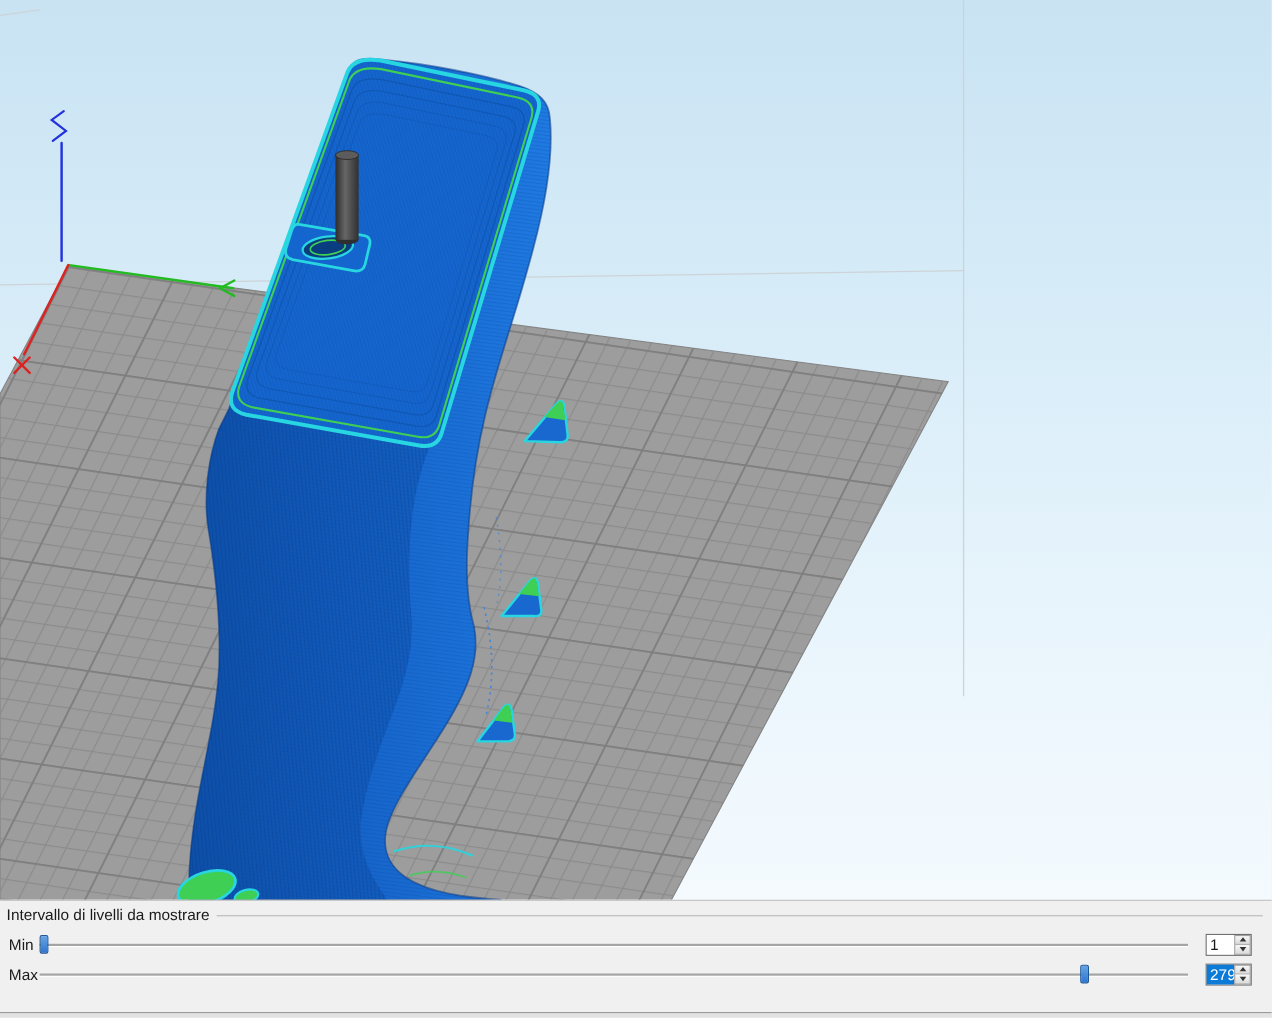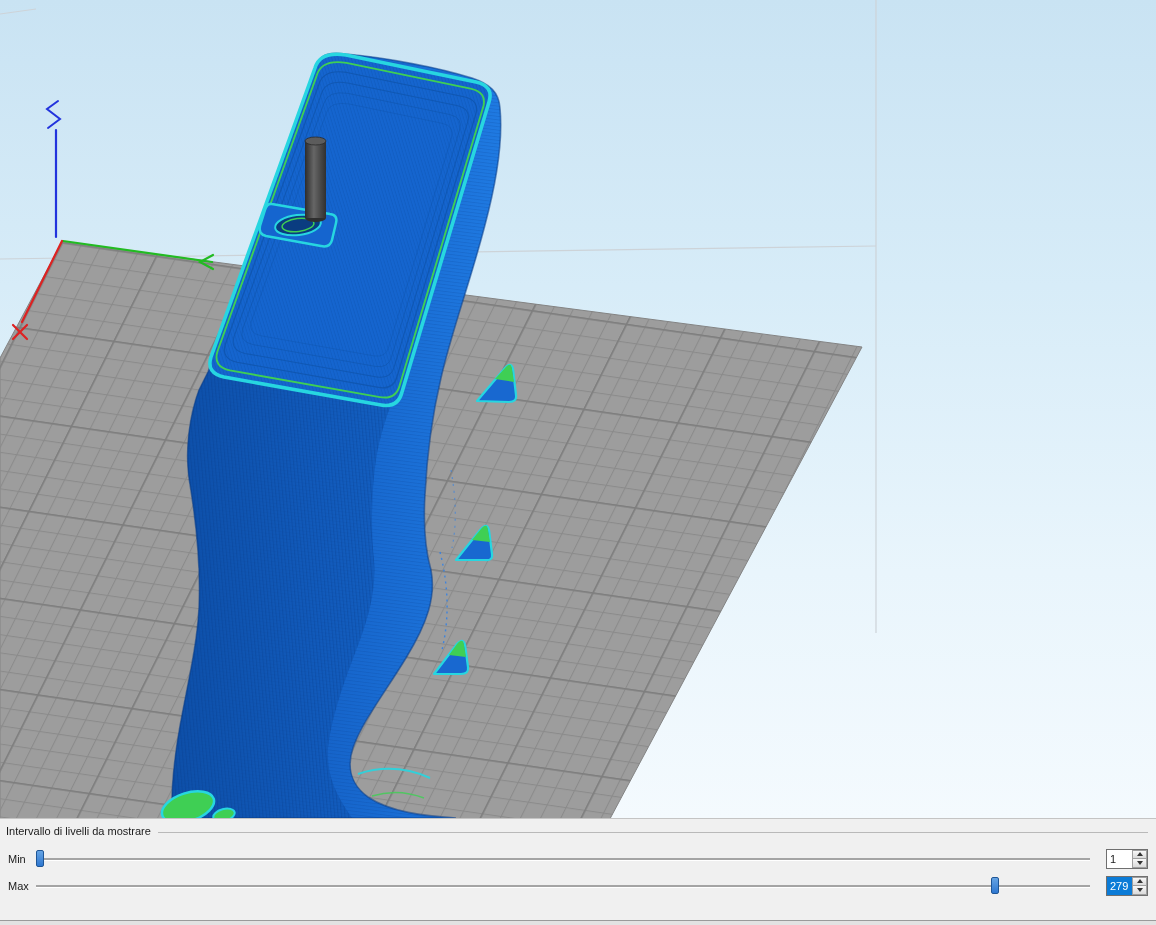--- a/index.html
+++ b/index.html
@@ -2,25 +2,25 @@
 <html style="--panel-bg: #f0f0f0; --selection-blue: #0b7bd7; --slider-handle: #2e77d0; --object-blue: #1565cf; --outline-cyan: #27d6e0; --top-green: #3fcf54; --bed-gray: #9d9d9d; --grid-line: #8b8b8b; --axis-x-red: #dd2222; --axis-y-green: #22bb22; --axis-z-blue: #2233dd;"><head>
 <meta charset="utf-8">
 <style>
   html,body{margin:0;padding:0;width:1156px;height:925px;overflow:hidden;
     font-family:"Liberation Sans",sans-serif;background:#f0f0f0;}
   .viewport{position:absolute;left:0;top:0;width:1156px;height:818px;
     background:linear-gradient(180deg,#c9e3f3 0%,#d7ecf8 35%,#e9f5fc 70%,#f4fafe 100%);}
   .viewport svg{display:block;}
   .layer-panel{position:absolute;left:0;top:818px;width:1156px;height:107px;
     background:var(--panel-bg,#f0f0f0);border-top:1px solid #c4c4c4;box-sizing:border-box;
-    font-size:11px;color:#1a1a1a;}
+    font-size:14px;color:#1a1a1a;}
   .group-header{display:flex;align-items:center;margin:5px 8px 7px 6px;height:14px;}
   .group-title{white-space:nowrap;}
   .group-line{flex:1;height:1px;background:#b9b9b9;margin-left:7px;margin-top:2px;}
-  .slider-row{display:flex;align-items:center;height:27px;padding:0 8px 0 8px;}
+  .slider-row{display:flex;align-items:center;height:27px;padding:0 18px 0 8px;}
   .row-label{width:28px;}
   .slider{position:relative;flex:1;height:20px;margin-right:16px;}
   .slider-track{position:absolute;left:0;right:0;top:9px;height:2px;background:#a4a4a4;
     box-shadow:0 1px 0 #ffffff;}
   .slider-handle{position:absolute;top:1px;width:8px;height:17px;border-radius:2px;
     background:linear-gradient(180deg,#66a4e4,var(--slider-handle,#2e77d0));
     border:1px solid #1f5696;box-sizing:border-box;}
   .spinbox{display:flex;width:42px;height:20px;border:1px solid #6f6f6f;background:#fff;box-sizing:border-box;}
   .spin-value{flex:1;line-height:18px;padding-left:3px;overflow:hidden;}
   .spin-value.selected{background:var(--selection-blue,#0b7bd7);color:#fff;}

